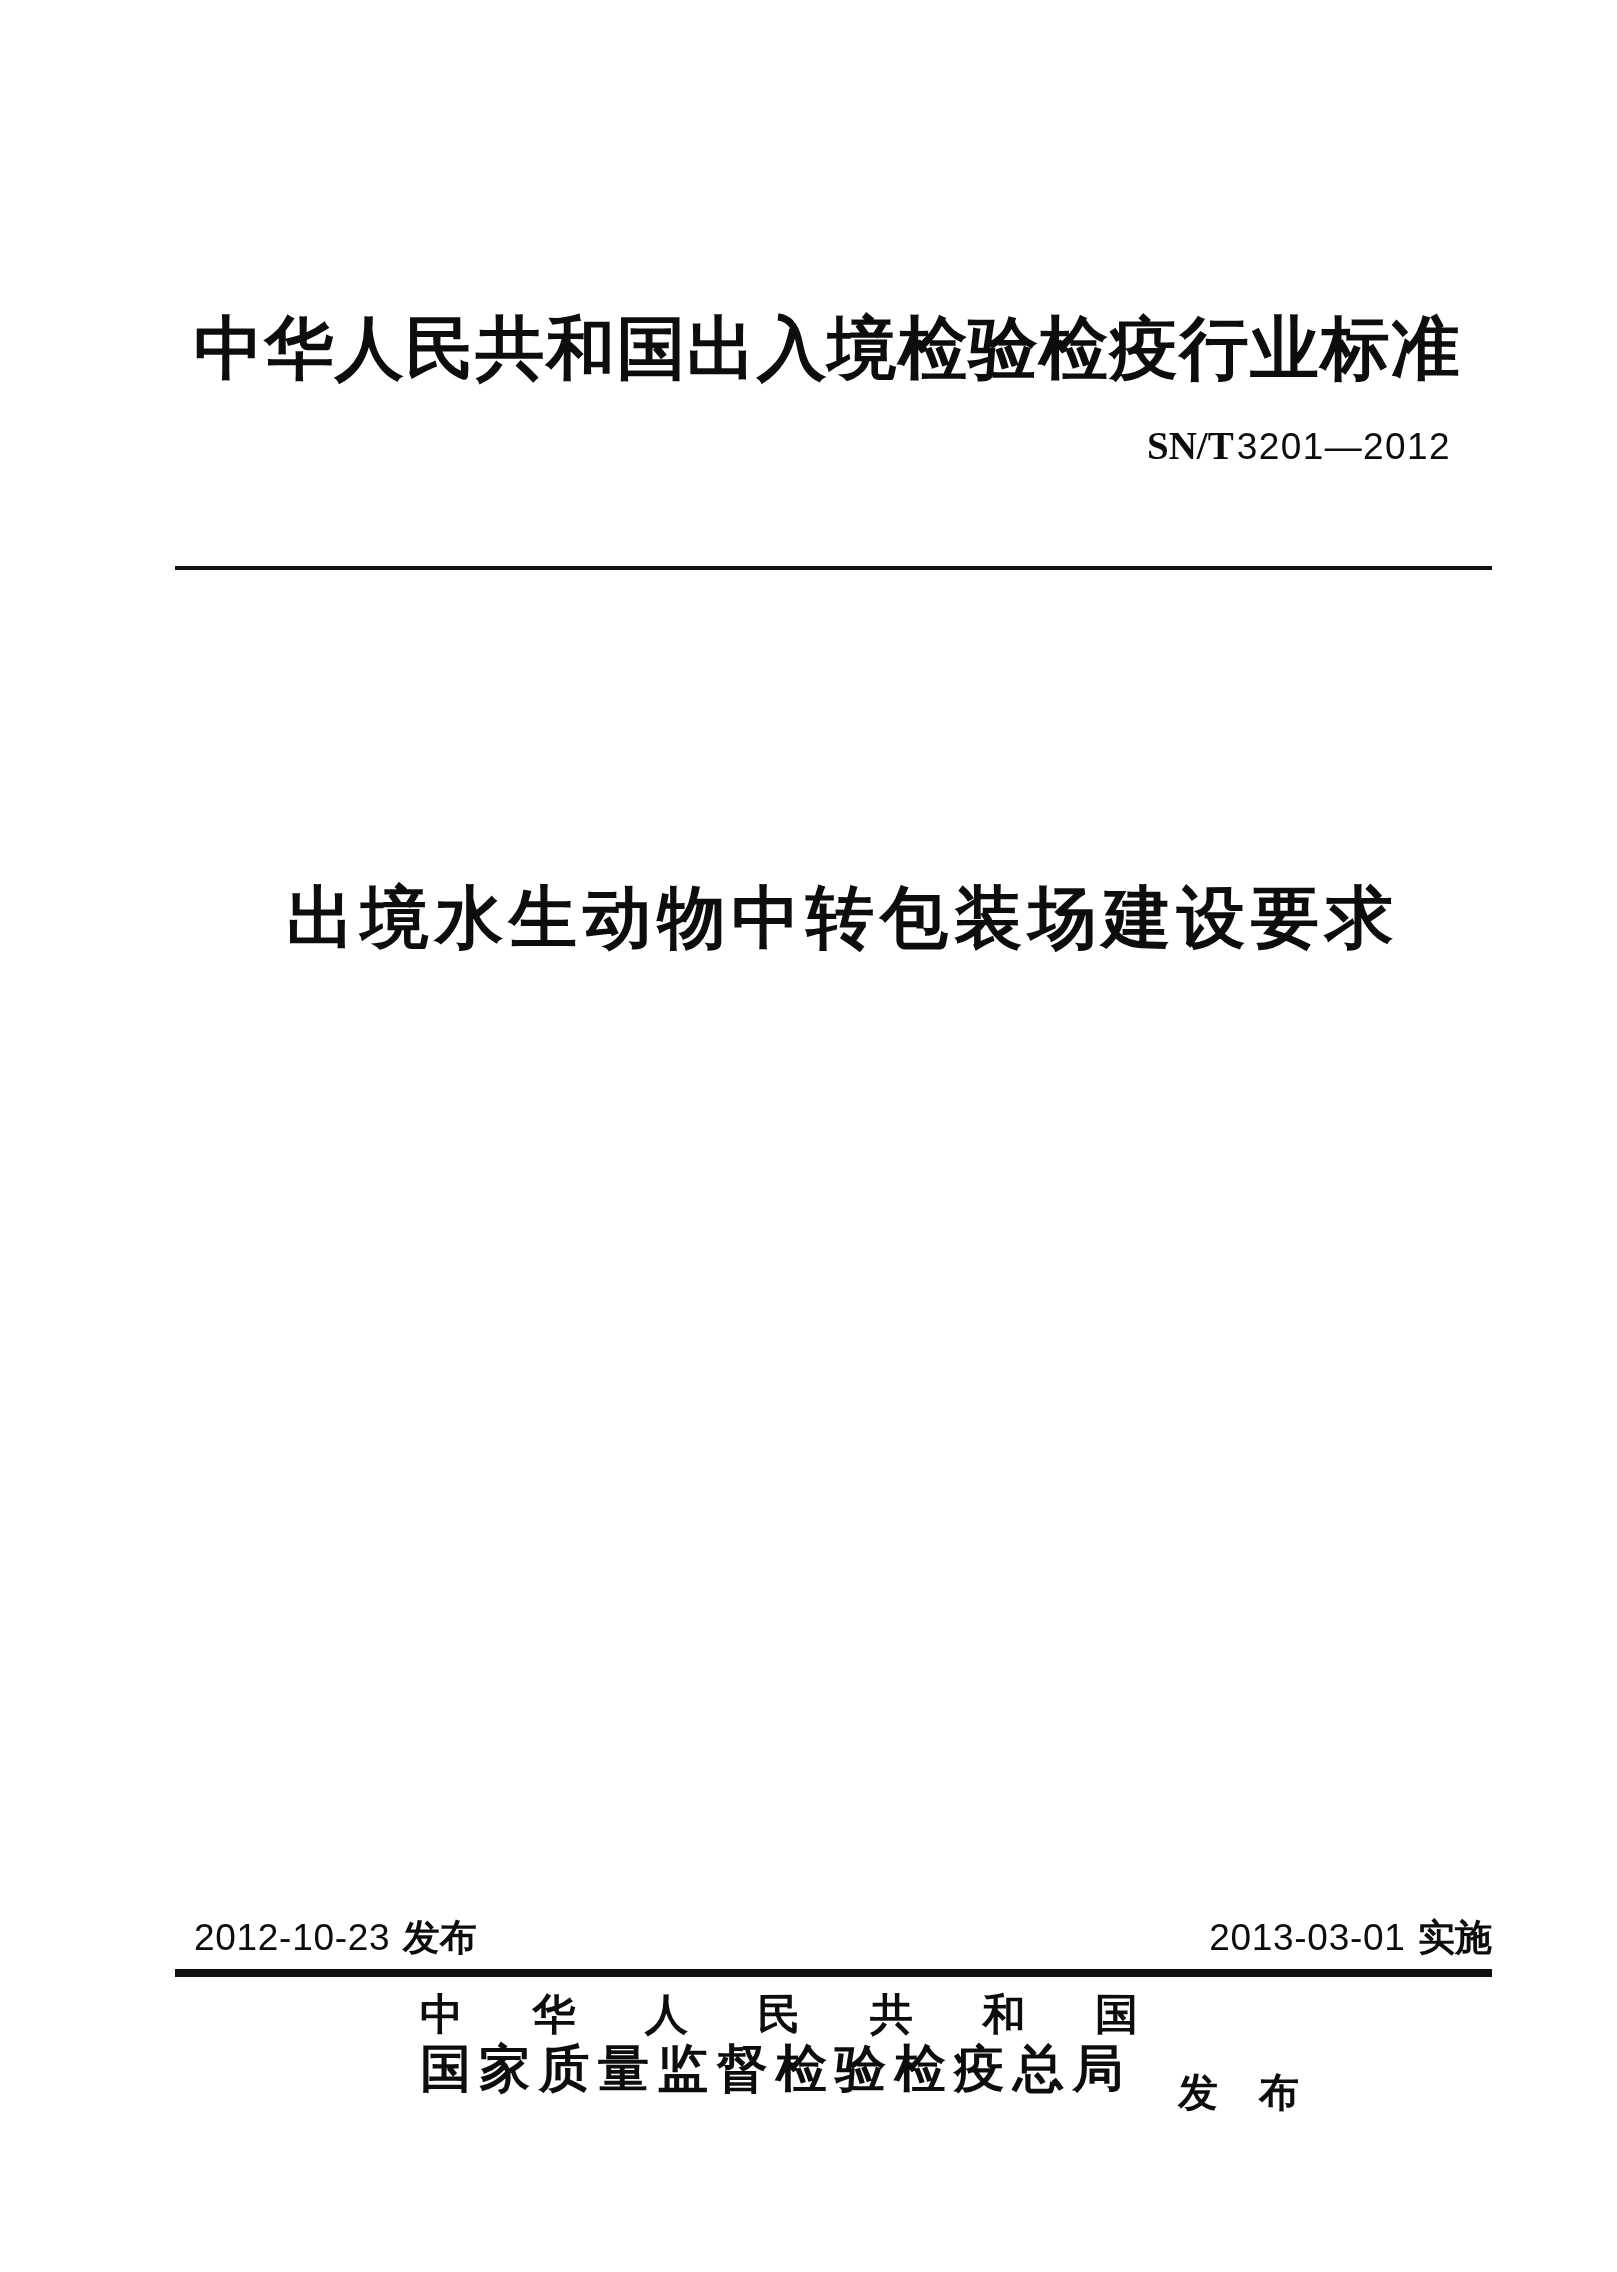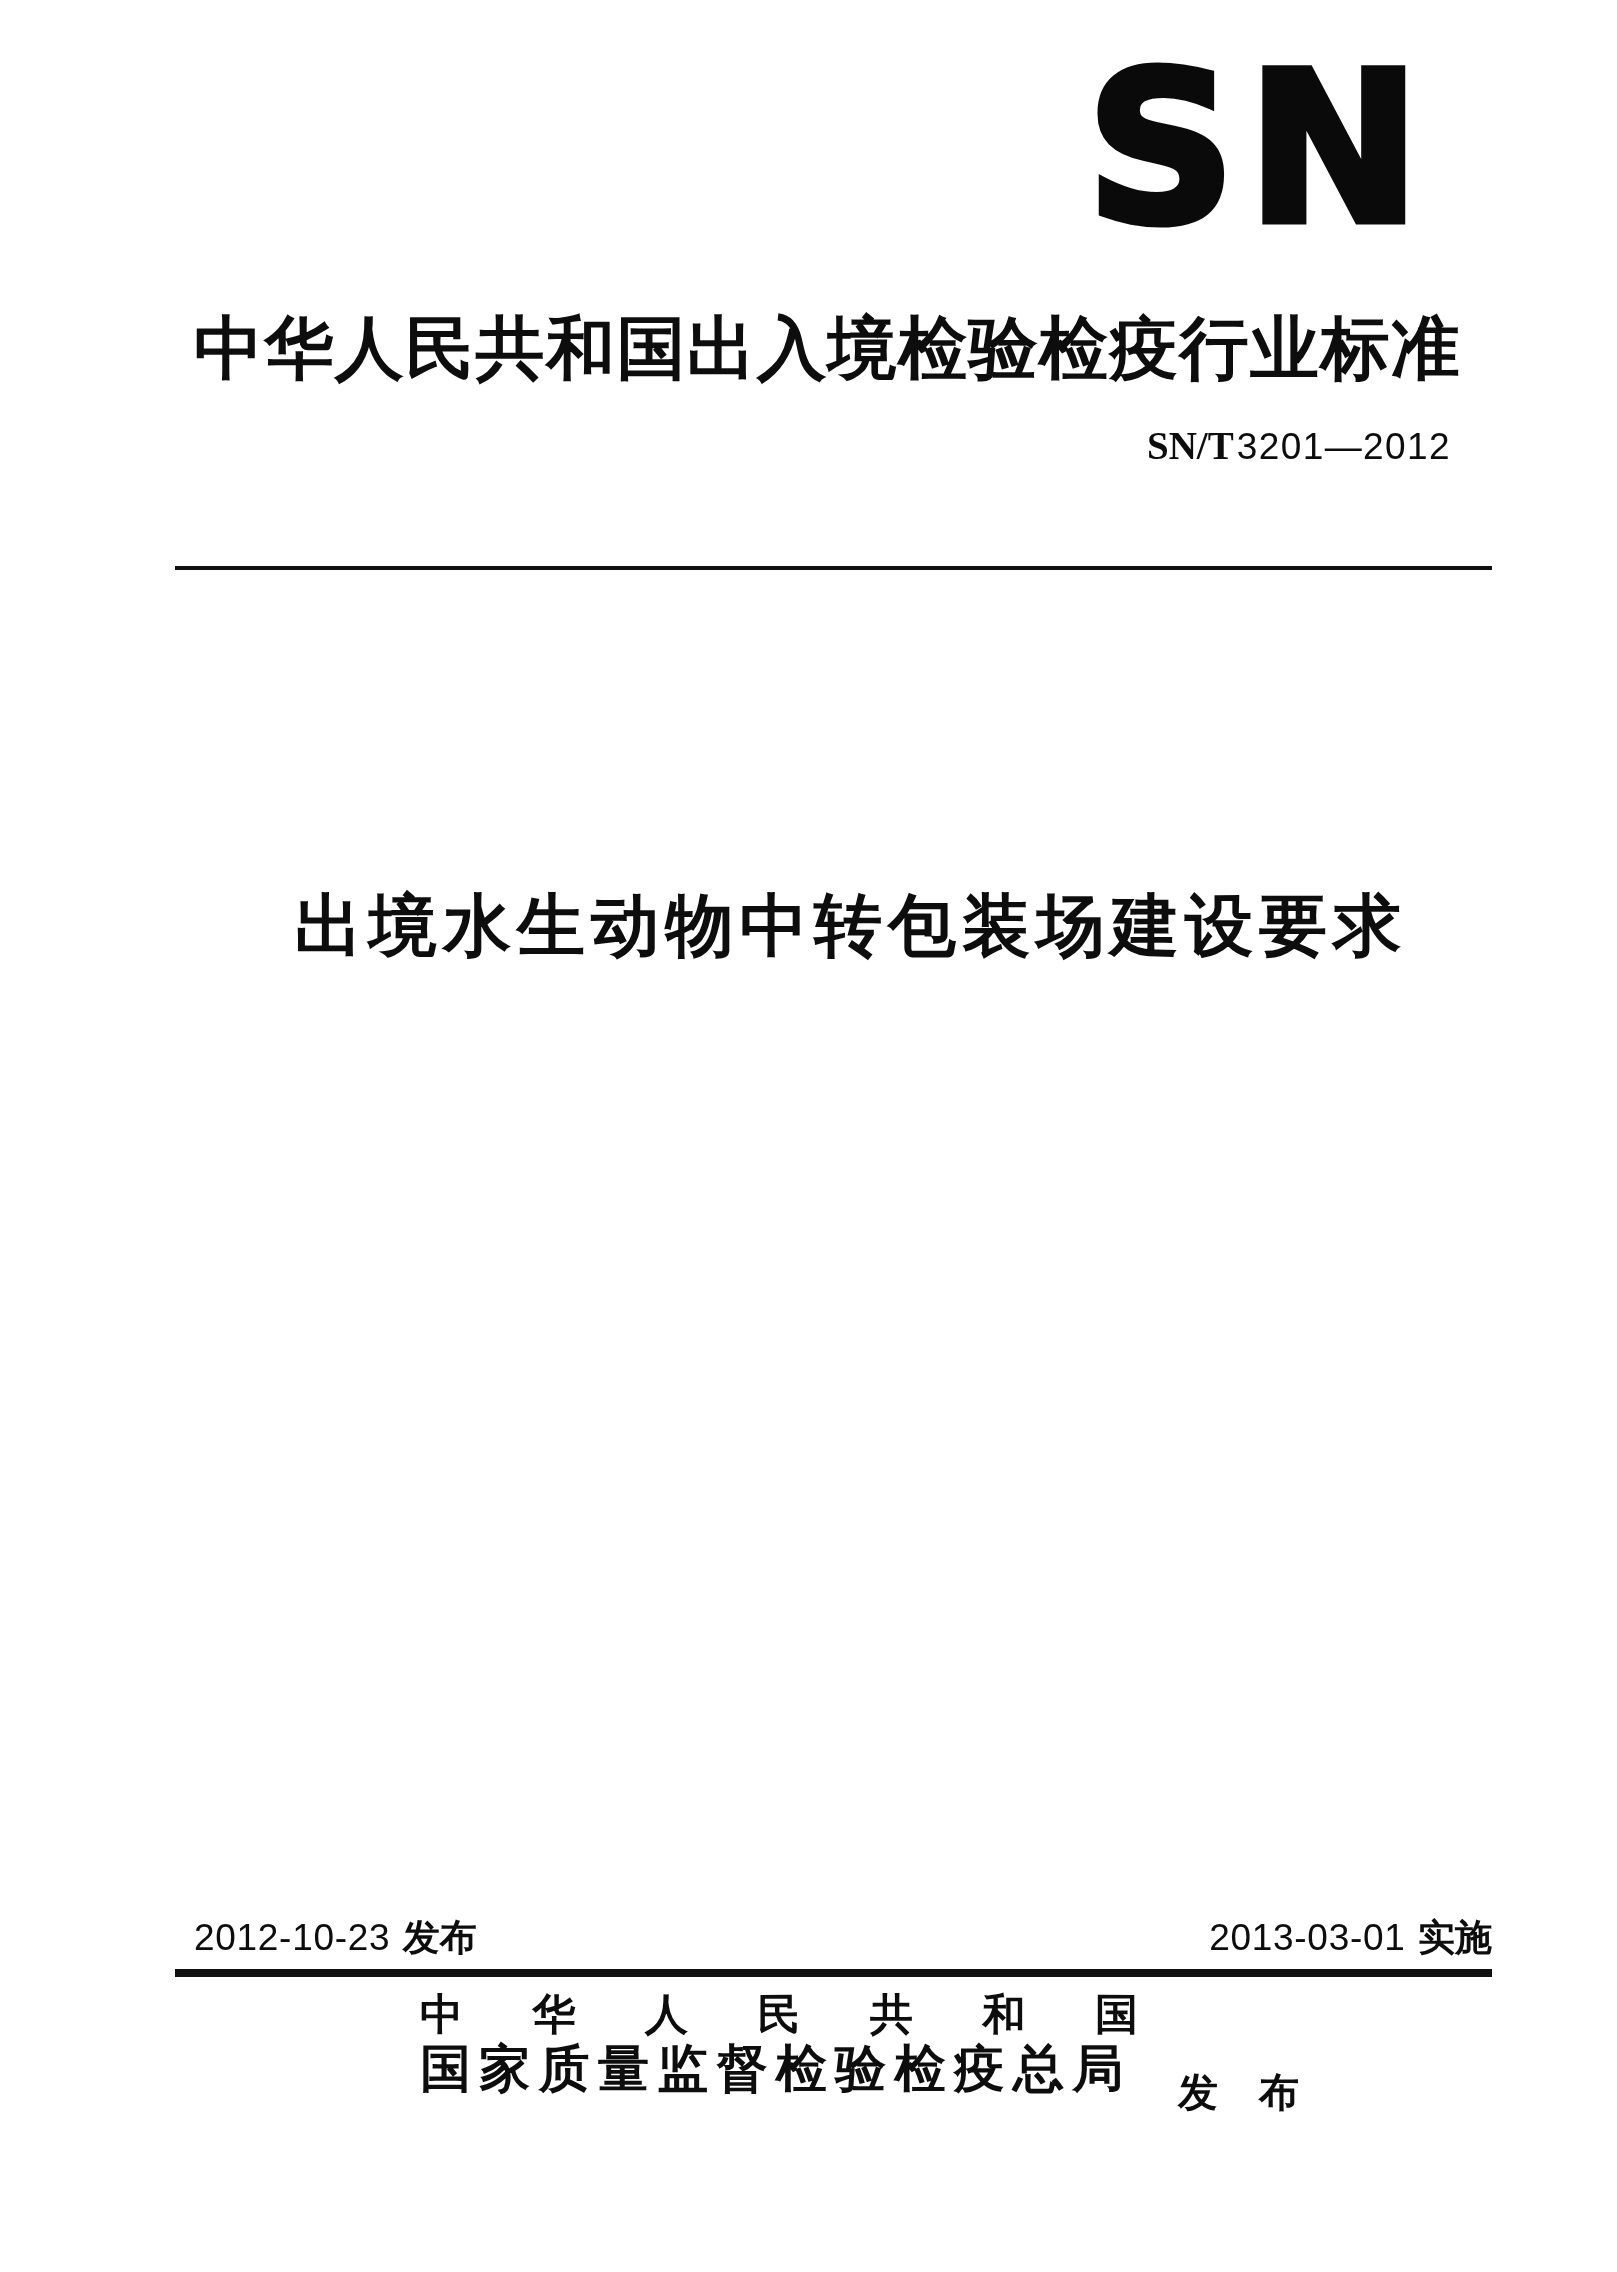--- a/index.html
+++ b/index.html
@@ -77,21 +77,21 @@
   }
   .rule.thin  { top: 566px;  height: 3.5px;  }
   .rule.thick { top: 1969px; height: 7.6px; }
 
   
   .title-zh {
     position: absolute;
     top: 873px;
     left: 194px;
     width: 1284px;
-    margin: 15px;
+    margin: 7px;
     text-align: center;
     font-weight: 700;
     font-size: 68px;
     line-height: 1.1;
     letter-spacing: 6.2px;
     white-space: nowrap;
   }
 
   
   .title-en {
@@ -157,21 +157,20 @@
     text-align: justify;
     text-align-last: justify;
     text-justify: inter-character;
   }
 </style>
 </head>
 <body>
 
 <div class="page">
 
-  <div class="sn-logo">SN</div>
 
   <div class="org-heading">中华人民共和国出入境检验检疫行业标准</div>
 
   <div class="std-code">
     <span class="prefix">SN/T</span>
     <span class="num">3201—2012</span>
   </div>
 
   <div class="rule thin"></div>
 

